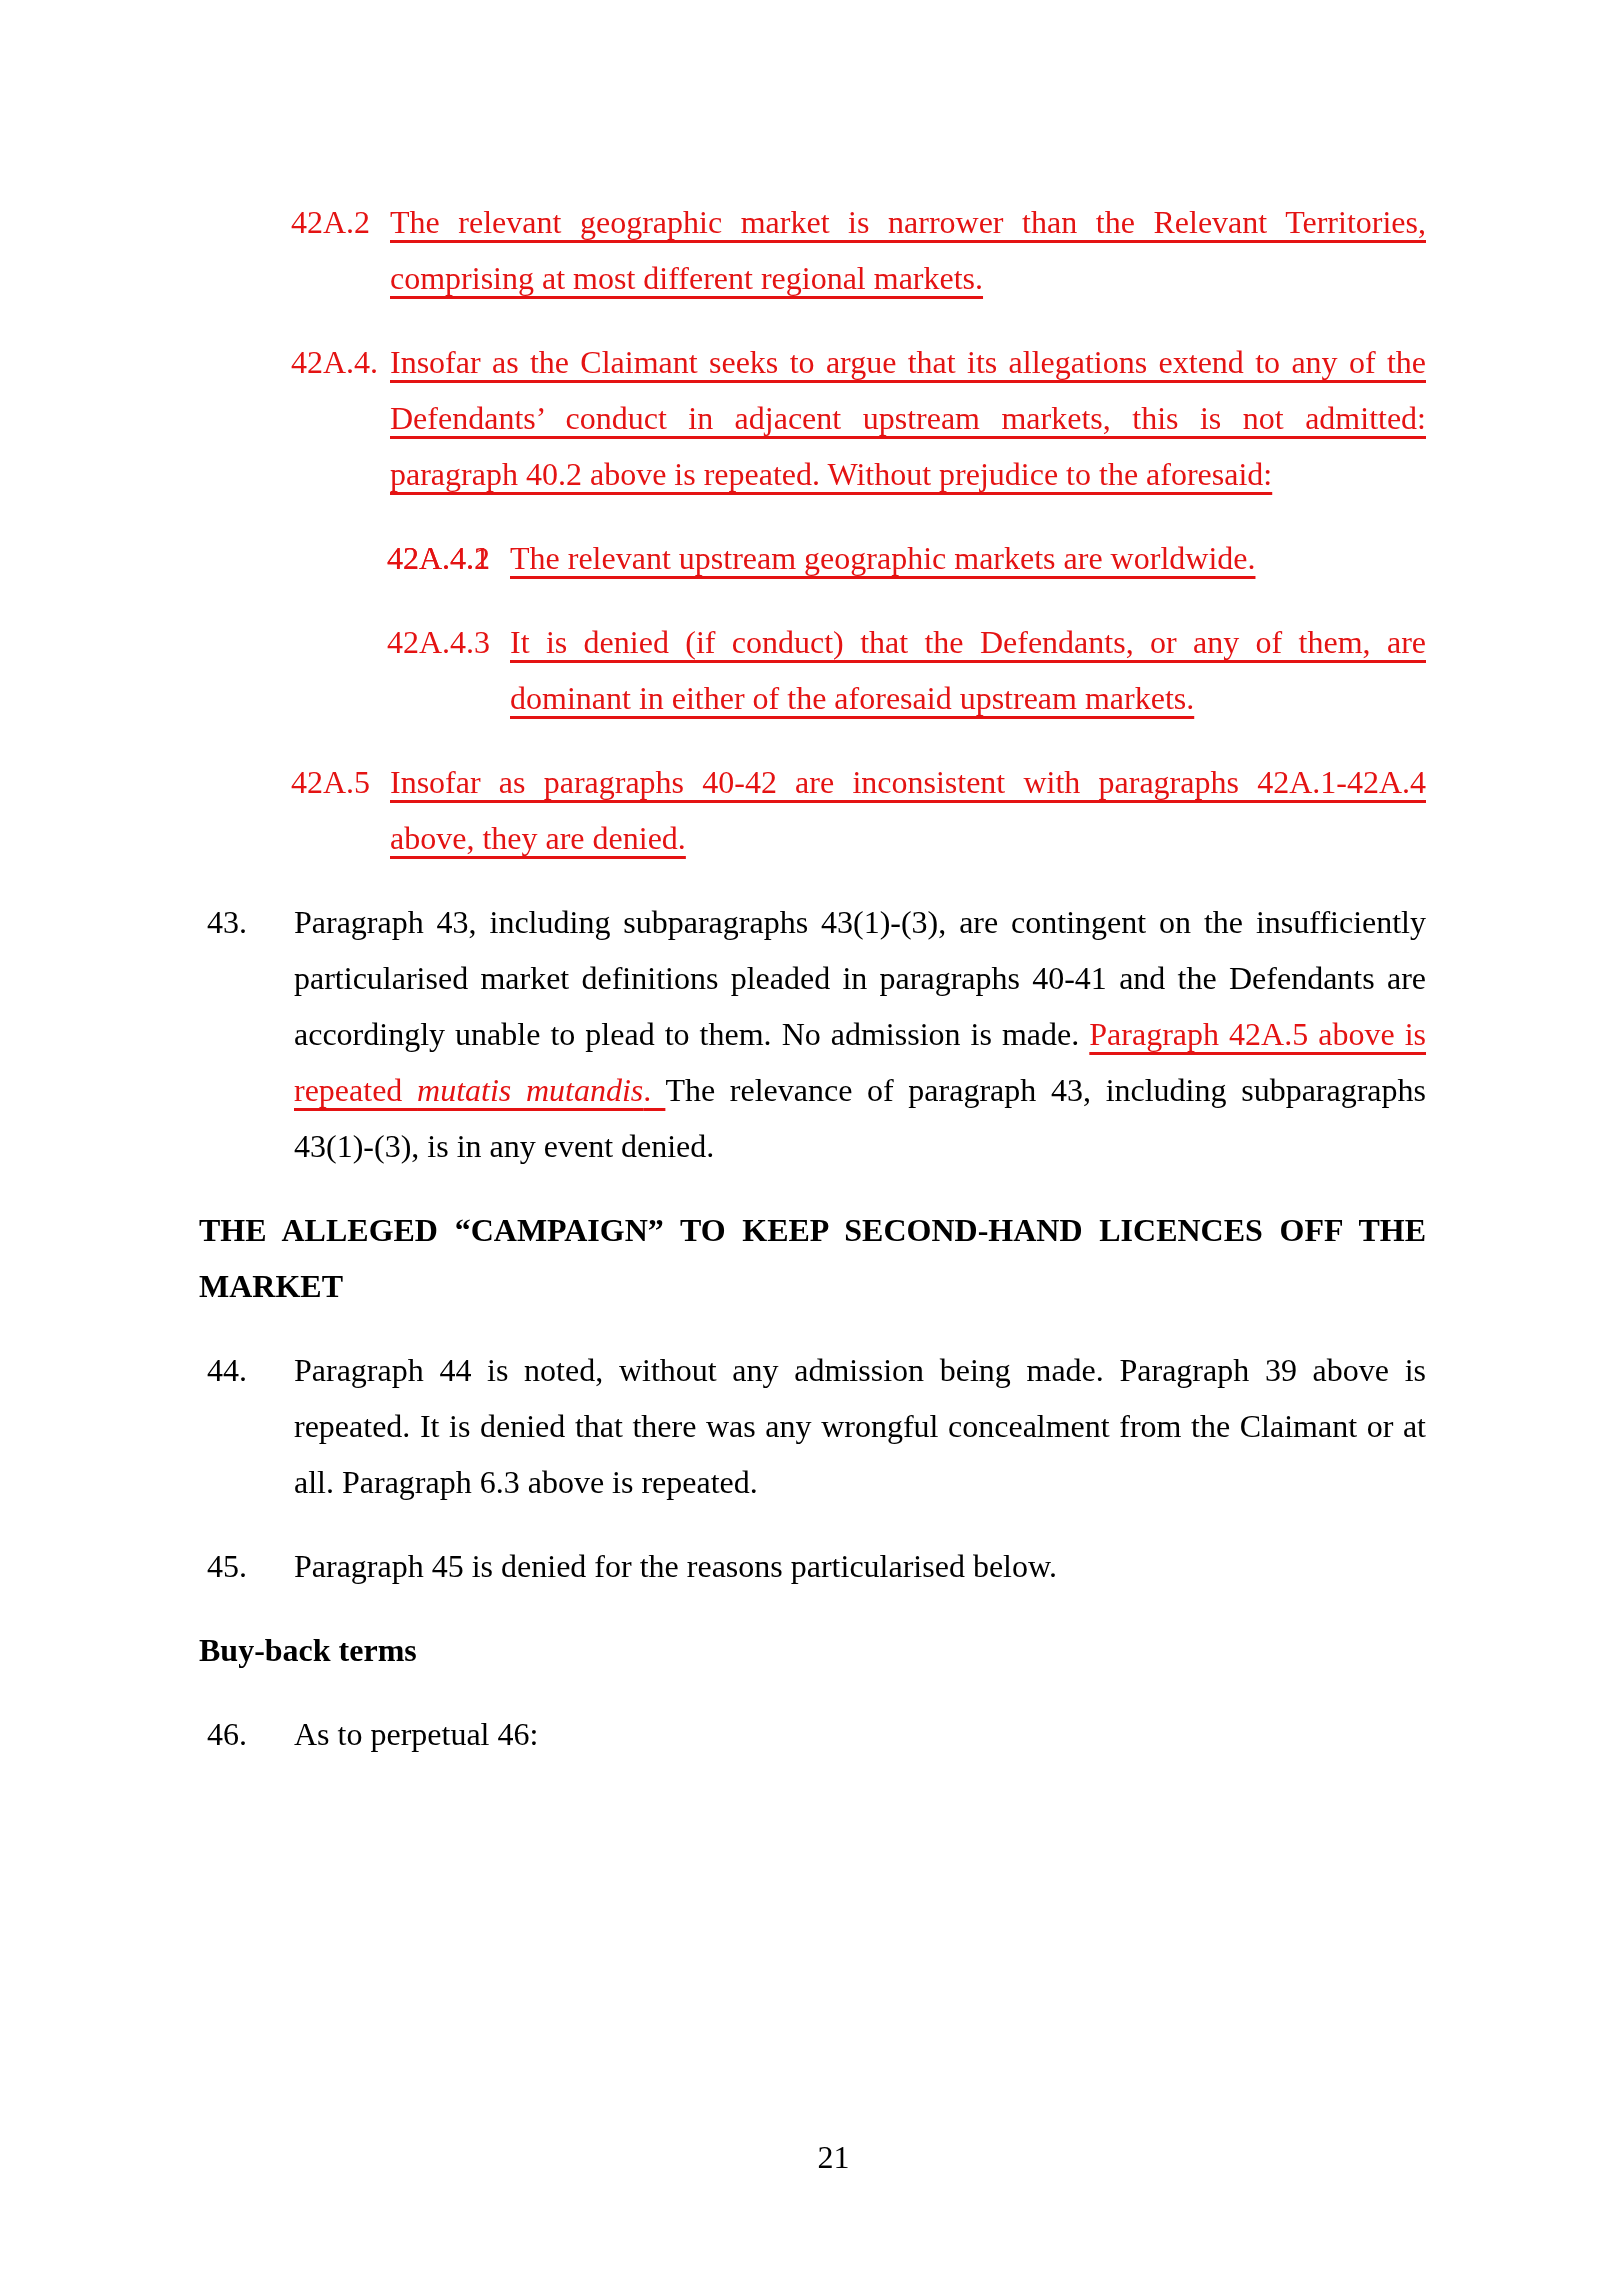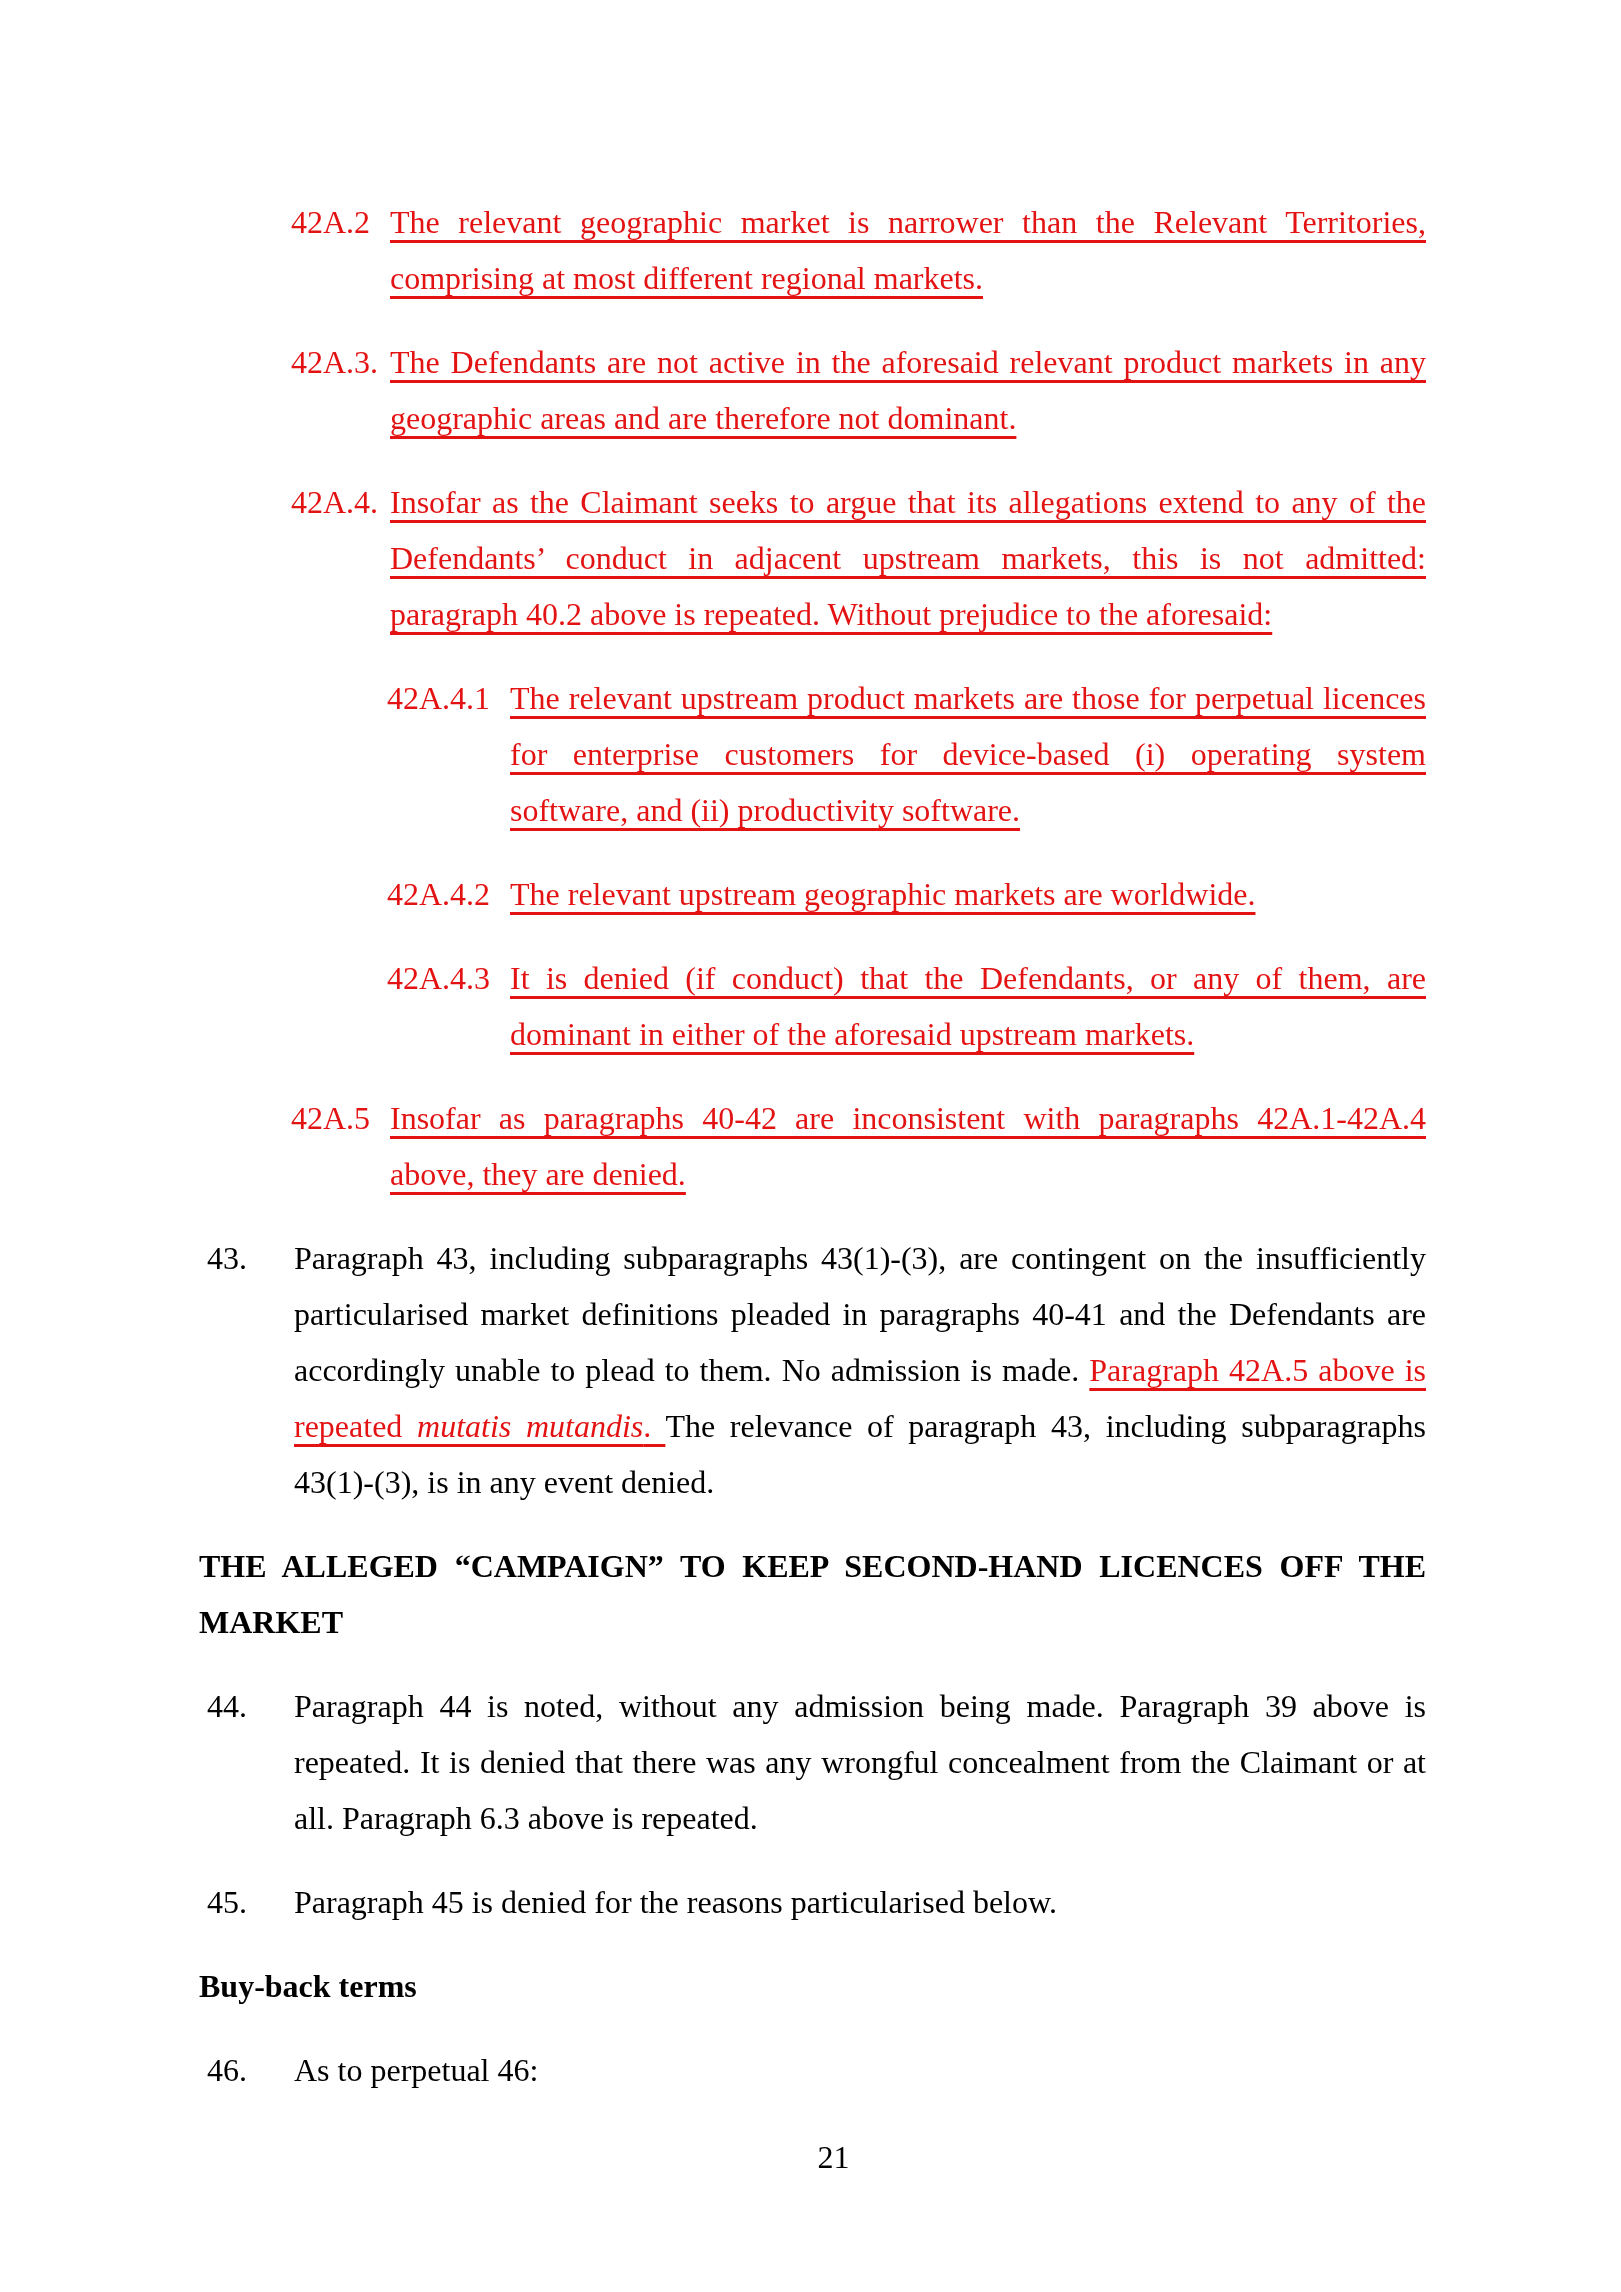--- a/index.html
+++ b/index.html
@@ -76,33 +76,28 @@
 <body>
 
 <div class="page">
   <div class="content">
 
     <div class="item l2">
       <span class="num red">42A.2</span>
       <span class="txt red u">The relevant geographic market is narrower than the Relevant Territories, comprising at most different regional markets.</span>
     </div>
 
-    <div class="item l2">
-      <span class="num red">42A.3.</span>
-      <span class="txt red u">The Defendants are not active in the aforesaid relevant product markets in any geographic areas and are therefore not dominant.</span>
-    </div>
 
     <div class="item l2">
       <span class="num red">42A.4.</span>
       <span class="txt red u">Insofar as the Claimant seeks to argue that its allegations extend to any of the Defendants’ conduct in adjacent upstream markets, this is not admitted: paragraph 40.2 above is repeated. Without prejudice to the aforesaid:</span>
     </div>
 
     <div class="item l3">
       <span class="num red">42A.4.1</span>
-      <span class="txt red u">The relevant upstream product markets are those for perpetual licences for enterprise customers for device-based (i) operating system software, and (ii) productivity software.</span>
     </div>
 
     <div class="item l3">
       <span class="num red">42A.4.2</span>
       <span class="txt red u">The relevant upstream geographic markets are worldwide.</span>
     </div>
 
     <div class="item l3">
       <span class="num red">42A.4.3</span>
       <span class="txt red u">It is denied (if conduct) that the Defendants, or any of them, are dominant in either of the aforesaid upstream markets.</span>

